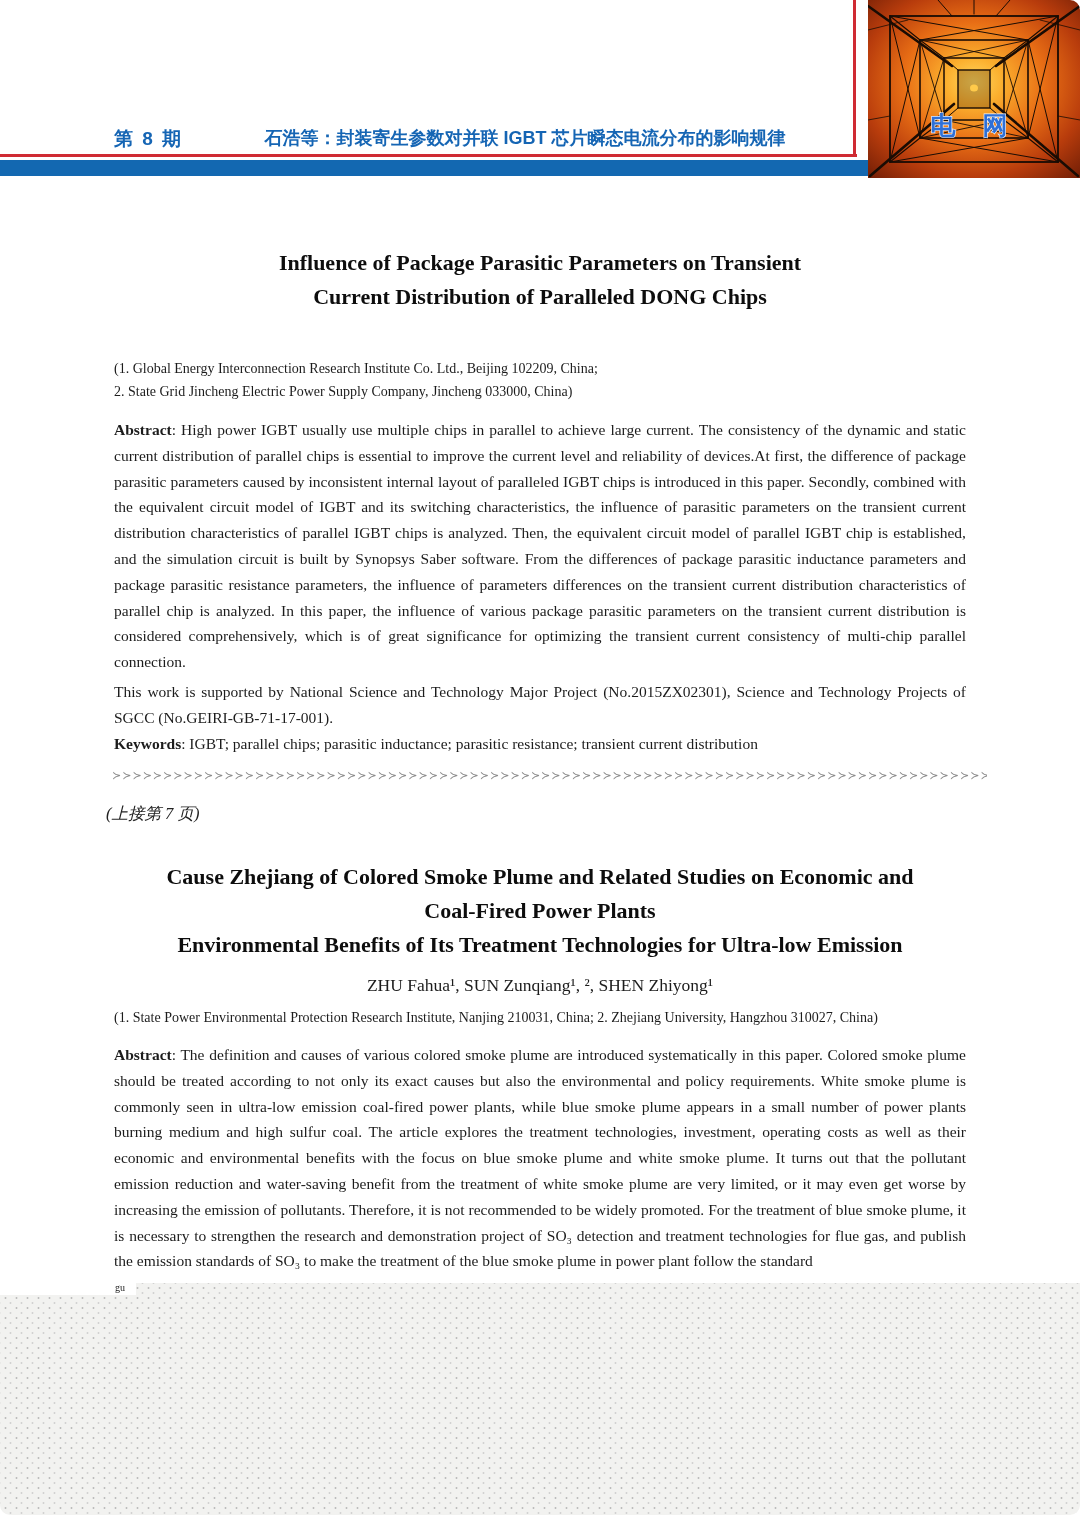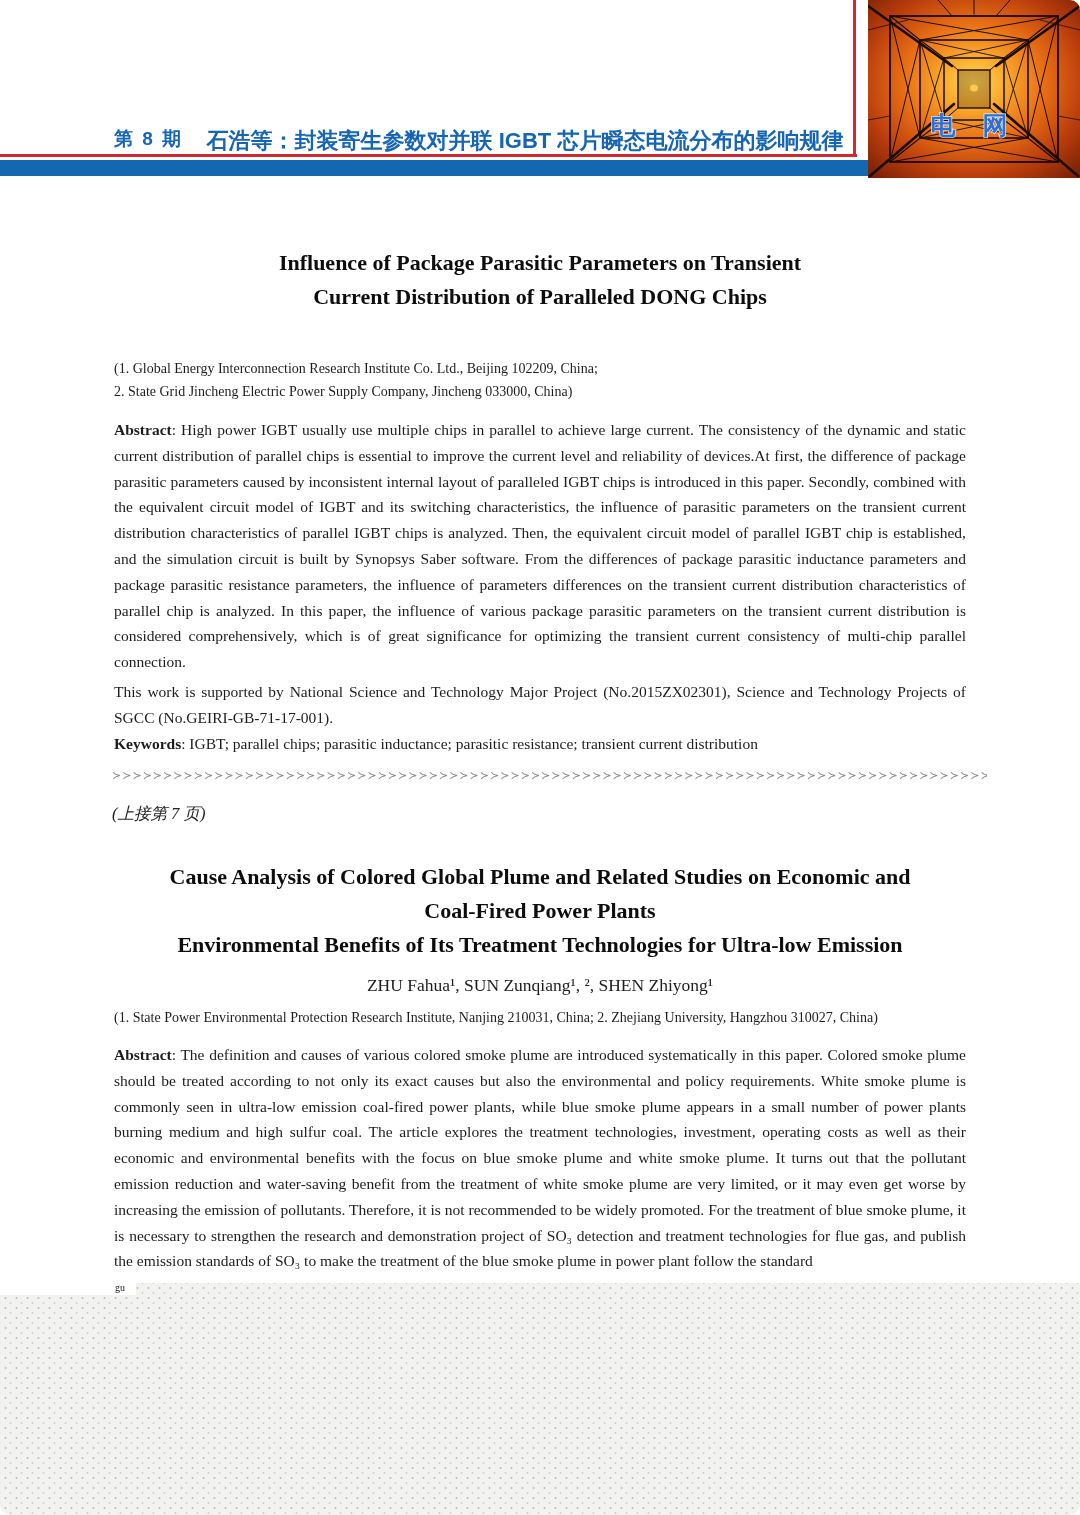--- a/index.html
+++ b/index.html
@@ -3,40 +3,40 @@
 <meta charset="utf-8">
 <style>
   html,body{margin:0;padding:0;background:#ffffff;}
   .page{position:relative;width:1080px;height:1515px;background:#ffffff;overflow:hidden;
         font-family:"Liberation Serif","DejaVu Serif",serif;color:#1c1c1c;border-radius:10px;}
 
   
   .issue{position:absolute;left:114px;top:126px;font-family:"Liberation Sans","DejaVu Sans",sans-serif;
          font-weight:bold;font-size:19px;letter-spacing:2px;color:#1565b4;}
   .running-title{position:absolute;left:190px;top:126px;width:670px;text-align:center;
-         font-family:"Liberation Sans","DejaVu Sans",sans-serif;font-weight:bold;font-size:22px;color:#1565b4;}
+         font-family:"Liberation Sans","DejaVu Sans",sans-serif;font-weight:bold;font-size:18px;color:#1565b4;}
   .rule-red-h{position:absolute;left:0;top:154px;width:857px;height:3px;background:#cf2a33;}
   .rule-red-v{position:absolute;left:853px;top:0;width:3px;height:157px;background:#cf2a33;}
   .rule-blue{position:absolute;left:0;top:160px;width:868px;height:16px;background:#1368b1;}
   .cover{position:absolute;left:868px;top:0;width:212px;height:178px;}
   .cover svg{display:block;width:212px;height:178px;}
 
   
   .ptitle{position:absolute;left:114px;width:852px;text-align:center;font-weight:bold;color:#0d0d0d;}
   .ptitle .tline{font-size:22px;line-height:34px;}
   .authors{position:absolute;left:114px;width:852px;text-align:center;font-size:17.5px;line-height:24px;}
   .affil{position:absolute;left:114px;width:852px;font-size:14px;line-height:23px;}
   .para{position:absolute;left:114px;width:852px;font-size:15.5px;line-height:25.8px;text-align:justify;}
   .para b{font-weight:bold;}
   .clip9{height:232px;overflow:hidden;}
 
   .separator{position:absolute;left:112px;top:769px;width:875px;height:18px;overflow:hidden;
              white-space:nowrap;font-family:"DejaVu Sans","Liberation Sans",sans-serif;
              font-size:11px;letter-spacing:1px;color:#8c8c8c;}
-  .continuation{position:absolute;left:112px;top:803px;font-size:16.5px;font-style:italic;color:#222;}
+  .continuation{position:absolute;left:106px;top:803px;font-size:16.5px;font-style:italic;color:#222;}
 
   
   .texture{position:absolute;left:0;top:1283px;width:1080px;height:232px;z-index:2;
            background-color:#f2f2f0;
            background-image:
              radial-gradient(circle,#bdbdbd 0.9px,rgba(0,0,0,0) 1.2px),
              radial-gradient(circle,#d2d2d2 0.9px,rgba(0,0,0,0) 1.2px);
            background-size:11px 10px;background-position:0 0,5px 5px;}
   .gu-patch{position:absolute;left:0;top:1274px;width:136px;height:21px;background:#ffffff;z-index:3;}
   .gu-line{position:absolute;left:115px;top:1275px;font-size:10px;line-height:25.8px;z-index:4;}
@@ -100,21 +100,21 @@
     <div>2. State Grid Jincheng Electric Power Supply Company, Jincheng 033000, China)</div>
   </div>
   <div class="para" style="top:417px"><b>Abstract</b><span>: High power IGBT usually use multiple chips in parallel to achieve large current. The consistency of the dynamic and static current distribution of parallel chips is essential to improve the current level and reliability of devices.At first, the difference of package parasitic parameters caused by inconsistent internal layout of paralleled IGBT chips is introduced in this paper. Secondly, combined with the equivalent circuit model of IGBT and its switching characteristics, the influence of parasitic parameters on the transient current distribution characteristics of parallel IGBT chips is analyzed. Then, the equivalent circuit model of parallel IGBT chip is established, and the simulation circuit is built by Synopsys Saber software. From the differences of package parasitic inductance parameters and package parasitic resistance parameters, the influence of parameters differences on the transient current distribution characteristics of parallel chip is analyzed. In this paper, the influence of various package parasitic parameters on the transient current distribution is considered comprehensively, which is of great significance for optimizing the transient current consistency of multi-chip parallel connection.</span></div>
   <div class="para" style="top:679px">This work is supported by National Science and Technology Major Project (No.2015ZX02301), Science and Technology Projects of SGCC (No.GEIRI-GB-71-17-001).</div>
   <div class="para" style="top:731px"><b>Keywords</b><span>: IGBT; parallel chips; parasitic inductance; parasitic resistance; transient current distribution</span></div>
 
   <div class="separator">≻≻≻≻≻≻≻≻≻≻≻≻≻≻≻≻≻≻≻≻≻≻≻≻≻≻≻≻≻≻≻≻≻≻≻≻≻≻≻≻≻≻≻≻≻≻≻≻≻≻≻≻≻≻≻≻≻≻≻≻≻≻≻≻≻≻≻≻≻≻≻≻≻≻≻≻≻≻≻≻≻≻≻≻≻≻≻≻≻≻≻≻≻≻≻≻≻≻≻≻</div>
   <div class="continuation">(上接第 7 页)</div>
 
   <div class="ptitle" style="top:860px">
-    <div class="tline">Cause Analysis of Colored Global Plume and Related Studies on Economic and</div>
+    <div class="tline">Cause Zhejiang of Colored Smoke Plume and Related Studies on Economic and</div>
     <div class="tline">Coal-Fired Power Plants</div>
     <div class="tline">Environmental Benefits of Its Treatment Technologies for Ultra-low Emission</div>
   </div>
   <div class="authors" style="top:973px">ZHU Fahua¹, SUN Zunqiang¹, ², SHEN Zhiyong¹</div>
   <div class="affil" style="top:1006px">
     <div>(1. State Power Environmental Protection Research Institute, Nanjing 210031, China; 2. Zhejiang University, Hangzhou 310027, China)</div>
   </div>
   <div class="para clip9" style="top:1042px"><b>Abstract</b><span>: The definition and causes of various colored smoke plume are introduced systematically in this paper. Colored smoke plume should be treated according to not only its exact causes but also the environmental and policy requirements. White smoke plume is commonly seen in ultra-low emission coal-fired power plants, while blue smoke plume appears in a small number of power plants burning medium and high sulfur coal. The article explores the treatment technologies, investment, operating costs as well as their economic and environmental benefits with the focus on blue smoke plume and white smoke plume. It turns out that the pollutant emission reduction and water-saving benefit from the treatment of white smoke plume are very limited, or it may even get worse by increasing the emission of pollutants. Therefore, it is not recommended to be widely promoted. For the treatment of blue smoke plume, it is necessary to strengthen the research and demonstration project of SO₃ detection and treatment technologies for flue gas, and publish the emission standards of SO₃ to make the treatment of the blue smoke plume in power plant follow the standard</span></div>
 
   <div class="texture"></div>

